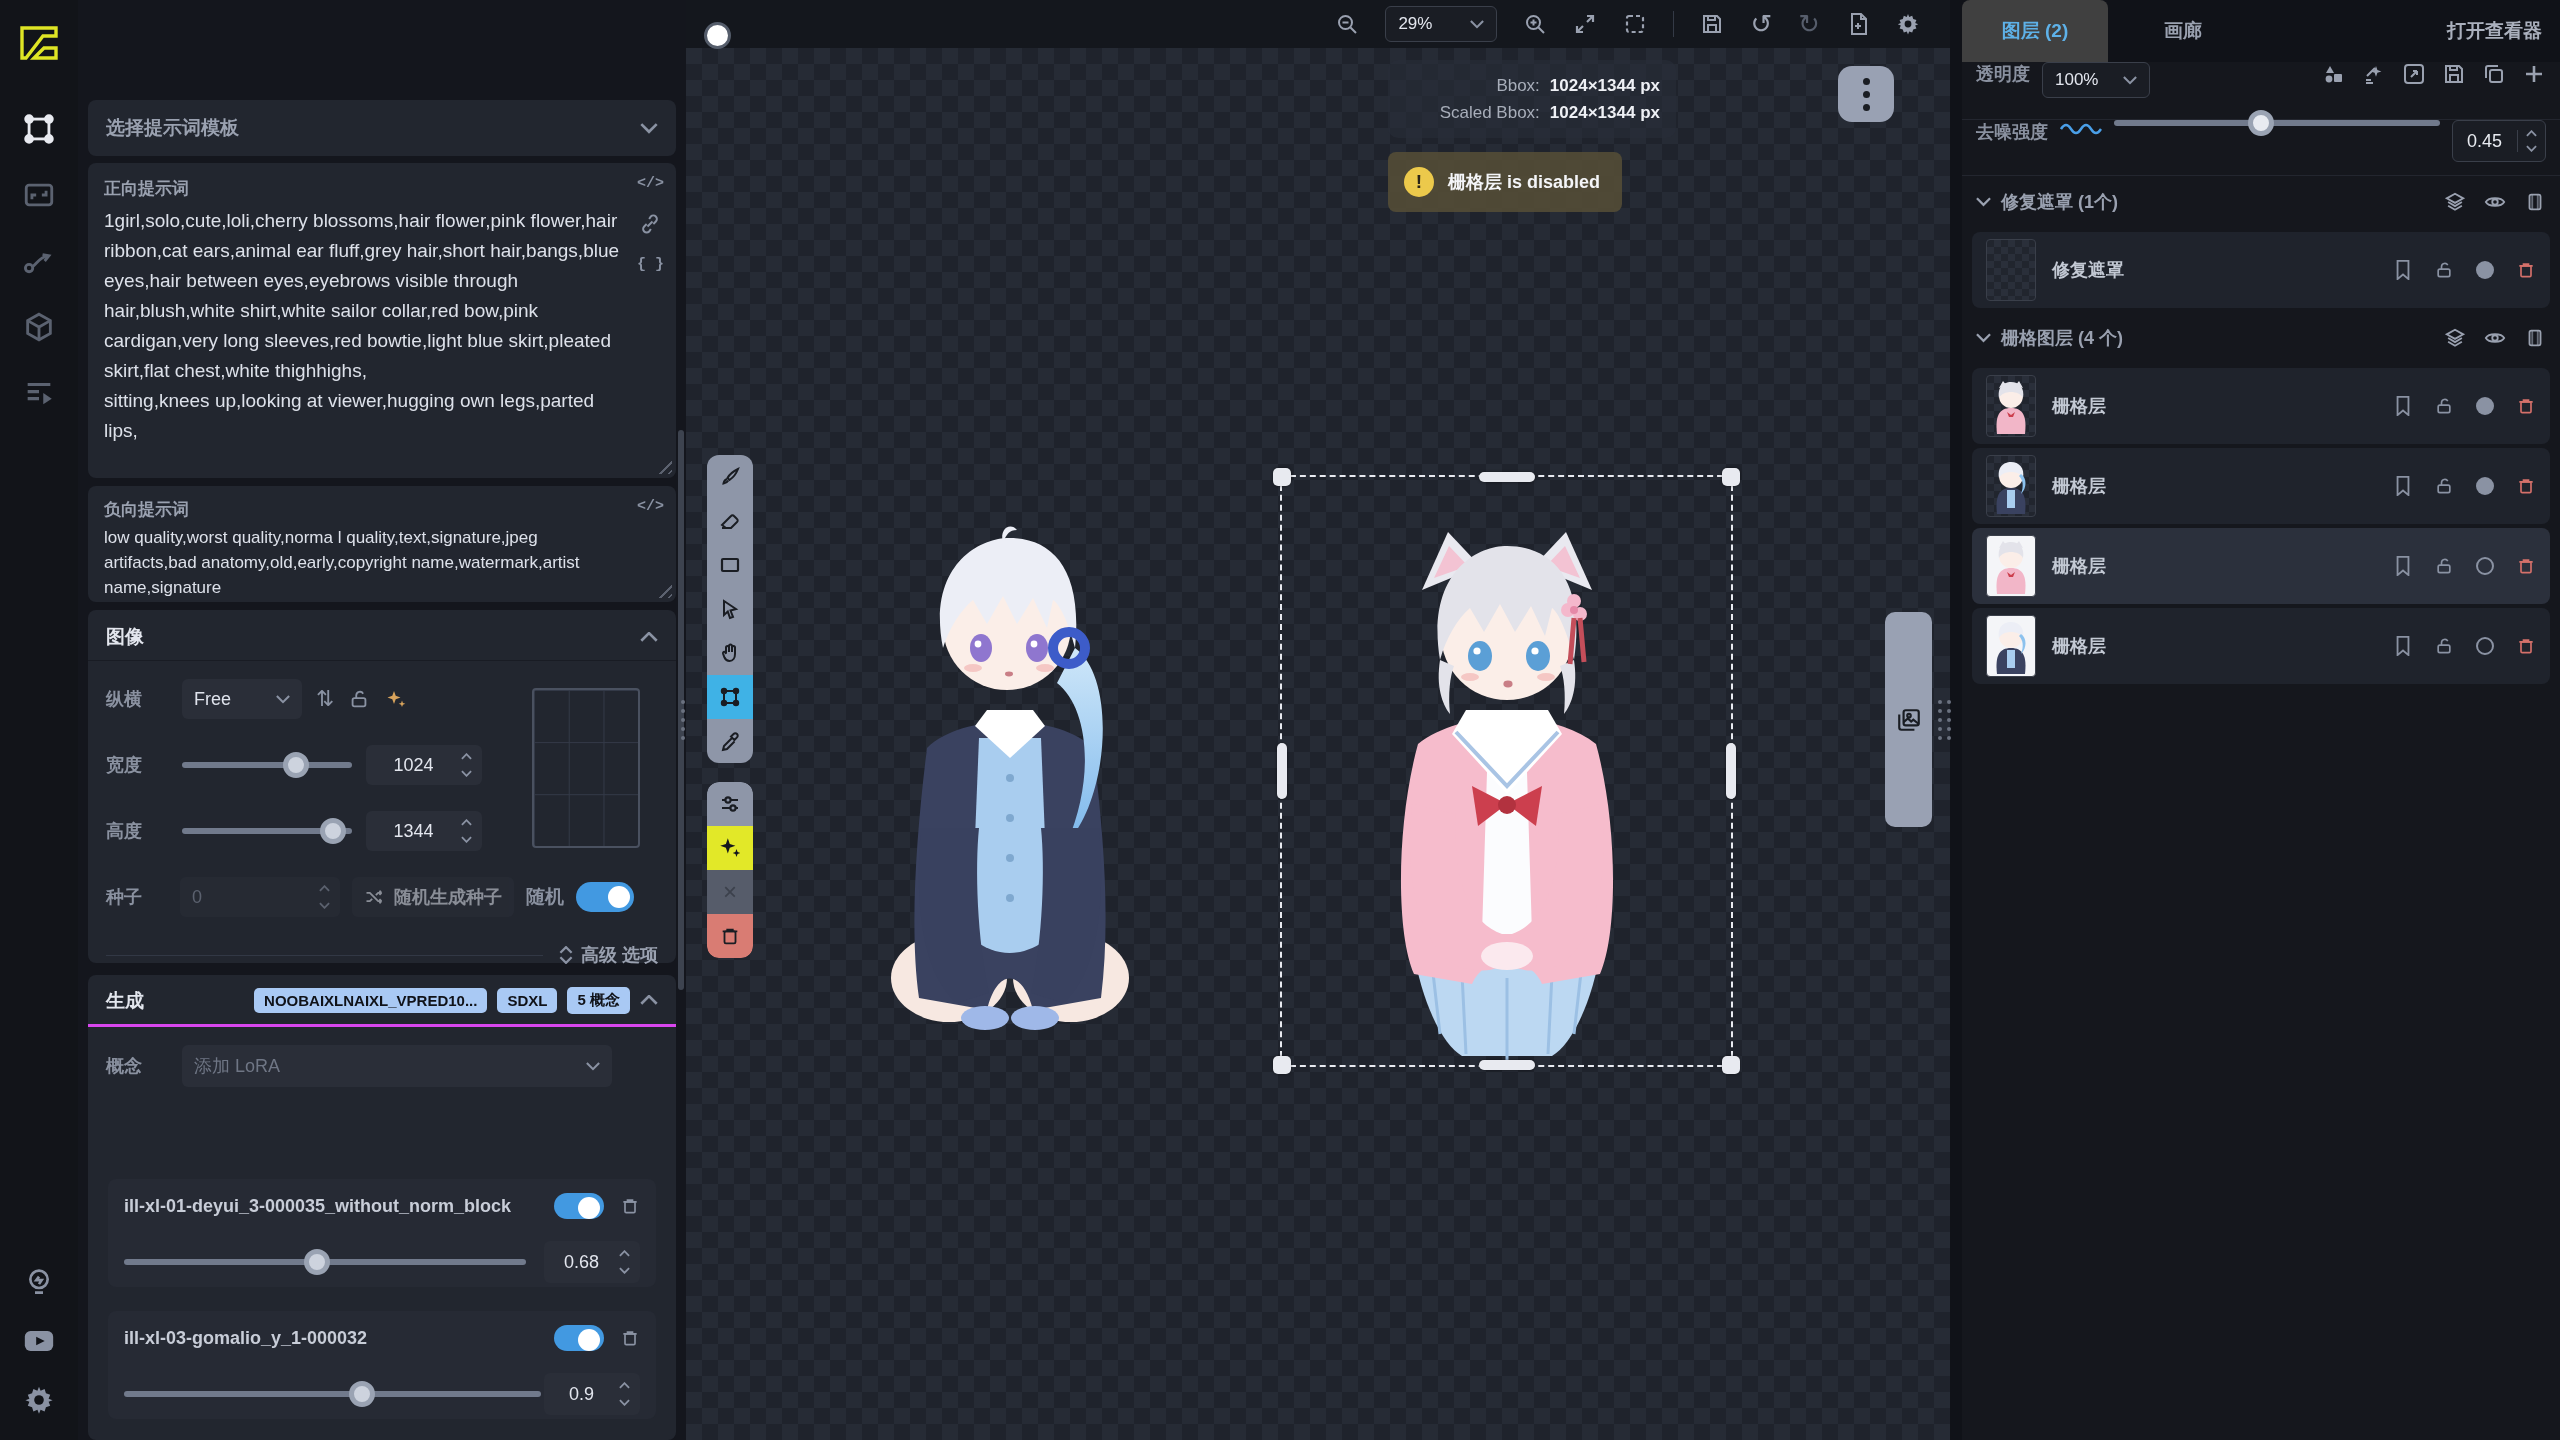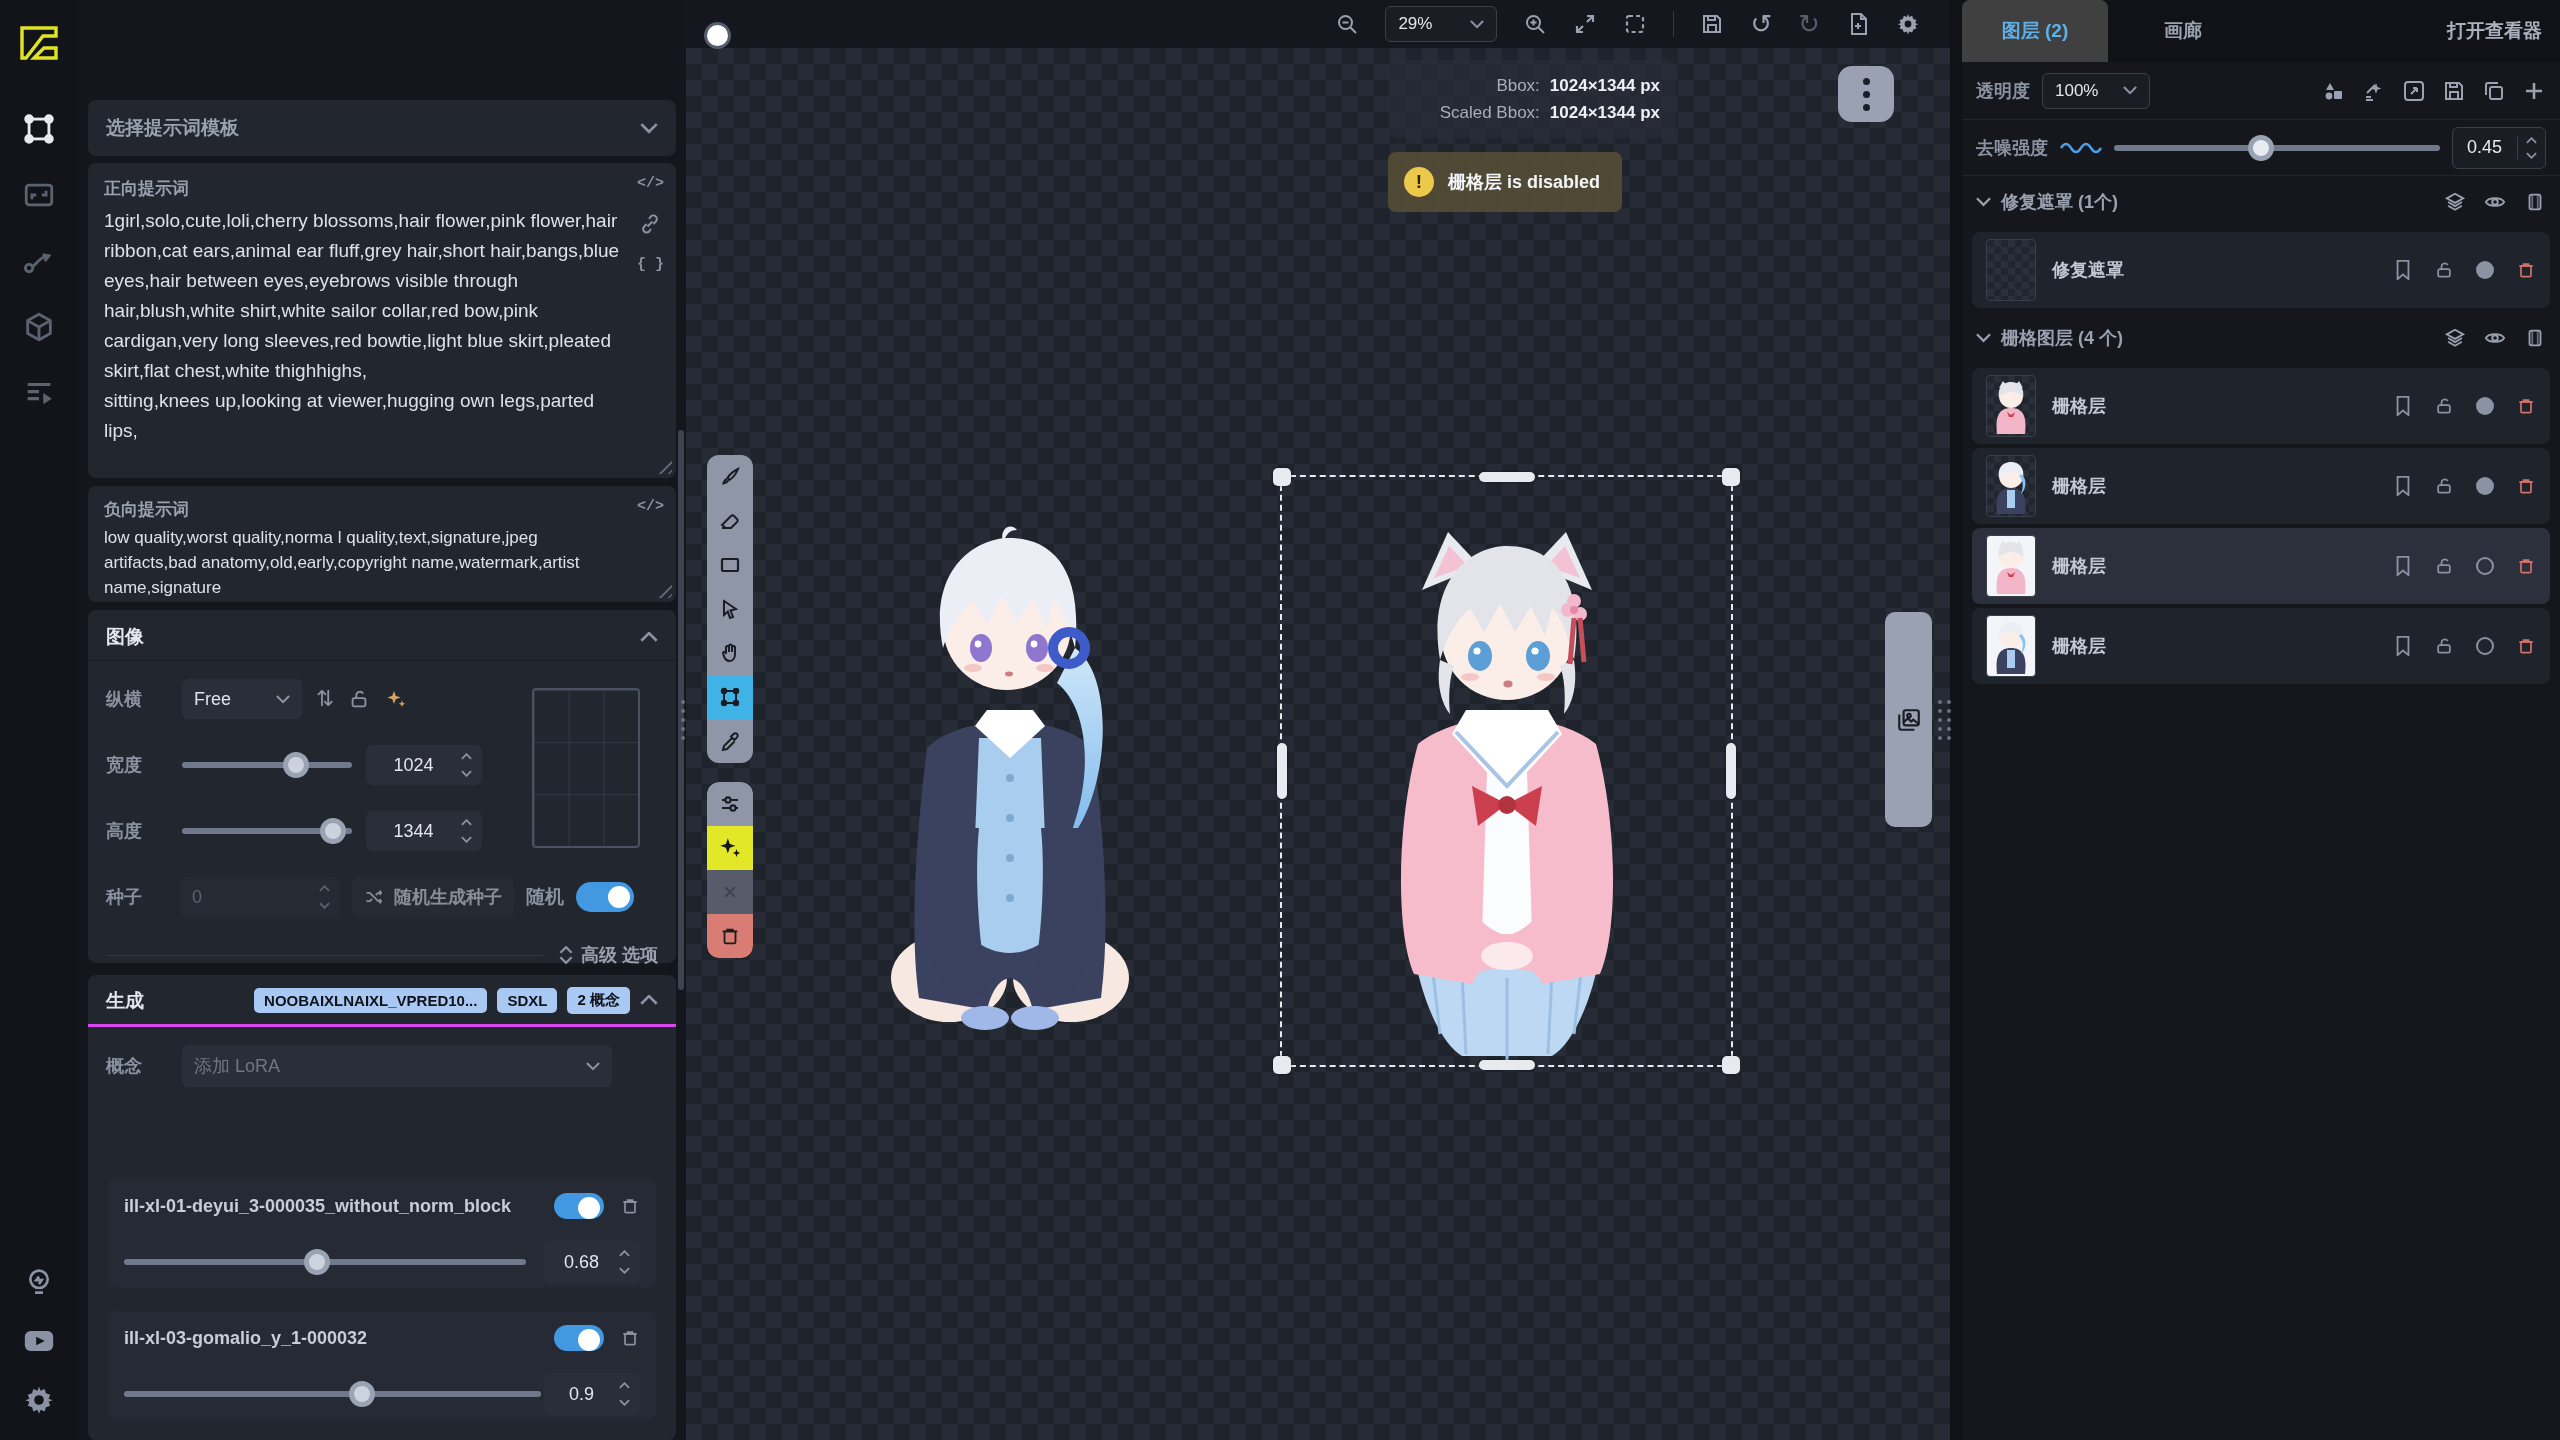--- a/index.html
+++ b/index.html
@@ -106,21 +106,21 @@
   .hdl.h { width:56px; height:10px; }
   .hdl.v { width:10px; height:56px; }
 
   
   .rpanel { position:absolute; left:1956px; top:0; width:604px; height:1440px; background:#15171d; border-left:6px solid #101218; }
   .tabbar { display:flex; align-items:center; height:62px; background:#101218; }
   .tab { height:62px; display:flex; align-items:center; justify-content:center; font-weight:bold; font-size:19px; cursor:pointer; }
   .tab.active { width:146px; background:#404040; color:#5eb1e8; border-radius:8px 8px 0 0; }
   .tab.plain { width:150px; color:#9aa1b0; }
   .openviewer { margin-left:auto; margin-right:18px; color:#aab0bd; font-weight:bold; font-size:19px; cursor:pointer; }
-  .rrow { display:flex; align-items:center; padding:0 14px; }
+  .rrow { display:flex; align-items:flex-start; padding:0 14px; }
   .ricons { margin-left:auto; display:flex; gap:16px; color:#9aa1b0; align-items:center; }
   .grp-hdr { display:flex; align-items:center; gap:10px; padding:0 14px; height:52px; color:#9aa1b0; font-weight:bold; font-size:18px; }
   .layer-row { margin:4px 10px; background:#1f232c; border-radius:8px; display:flex; align-items:center;
     gap:16px; padding:8px 14px; height:76px; cursor:pointer; }
   .layer-row.selhl { background:#2b303c; }
   .thumb { width:50px; height:62px; border-radius:4px; border:1px solid #3a3f4a; overflow:hidden; flex:none;
     background:repeating-conic-gradient(#2a2f3a 0 25%,#21252e 0 50%); background-size:14px 14px; }
   .thumb.white { background:#f4f5f8; }
   .lname { color:#c3c9d4; font-weight:bold; font-size:18px; }
   .rowicons { margin-left:auto; display:flex; gap:22px; align-items:center; color:#8a92a3; }
@@ -376,21 +376,21 @@
       </span>
       <span style="color:#9aa1b0; font-weight:bold; font-size:18px;">高级 选项</span>
     </div>
   </div>
 
   <div class="section" style="top:975px; height:465px;">
     <div style="display:flex; align-items:center; gap:10px; padding:12px 18px 10px 18px; border-bottom:3px solid #d946ef;">
       <span style="color:#e3e6ee; font-weight:bold; font-size:19px; margin-right:auto;">生成</span>
       <span class="badge">NOOBAIXLNAIXL_VPRED10...</span>
       <span class="badge">SDXL</span>
-      <span class="badge">2 概念</span>
+      <span class="badge">5 概念</span>
       <span class="chev">
         <svg width="18" height="11" viewBox="0 0 16 10">
             <path d="M1 8 L8 1 L15 8" stroke="currentColor" stroke-width="2.4" fill="none"></path>
           </svg>
       </span>
     </div>
 
 
     <div class="row" style="padding:18px 18px 0 18px; gap:14px;">
       <span class="flabel">概念</span>

